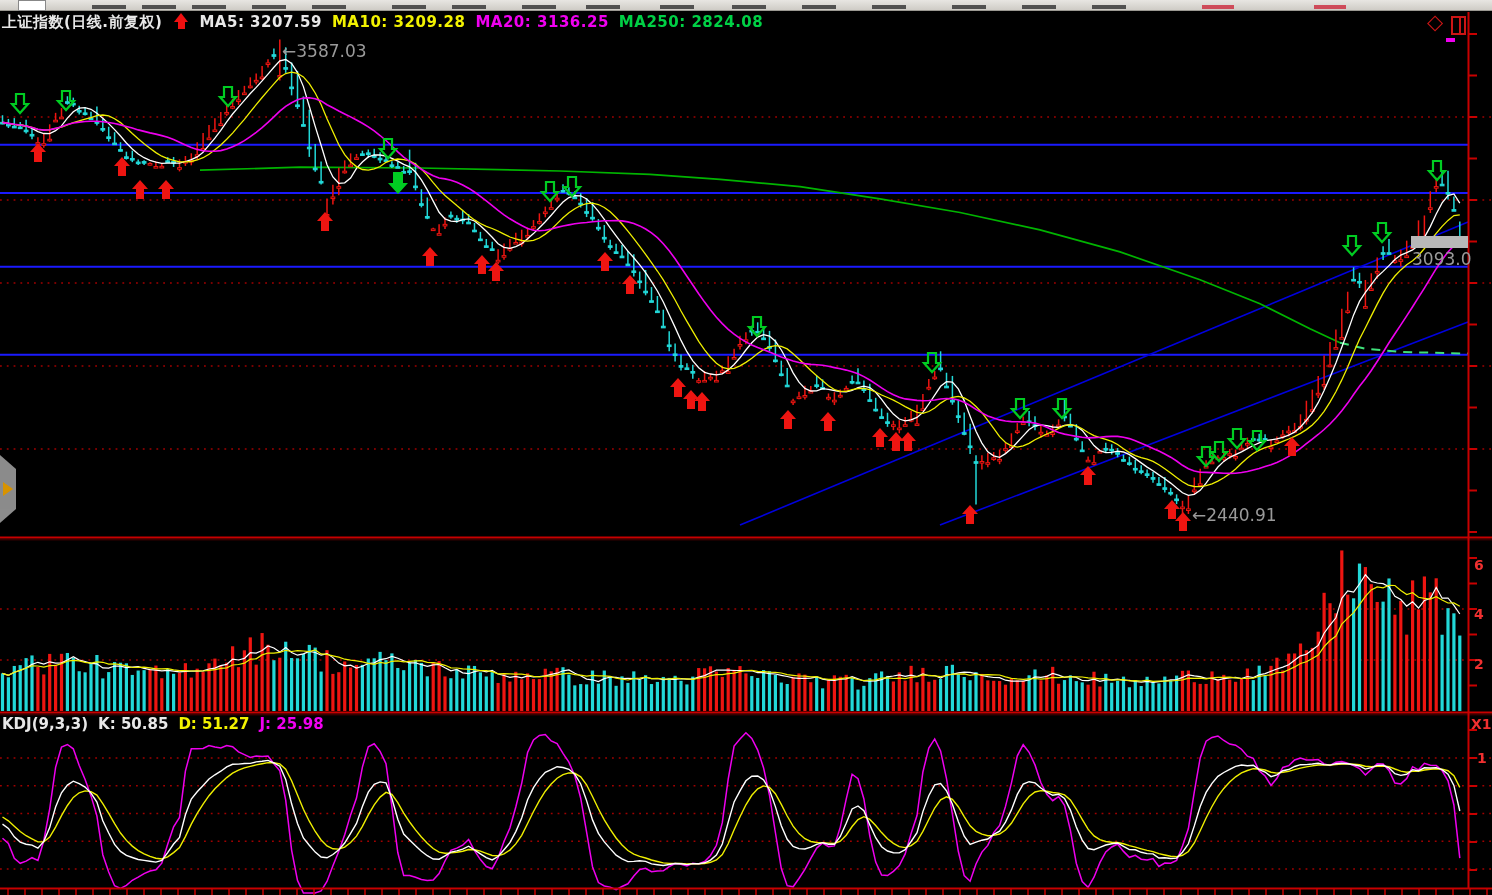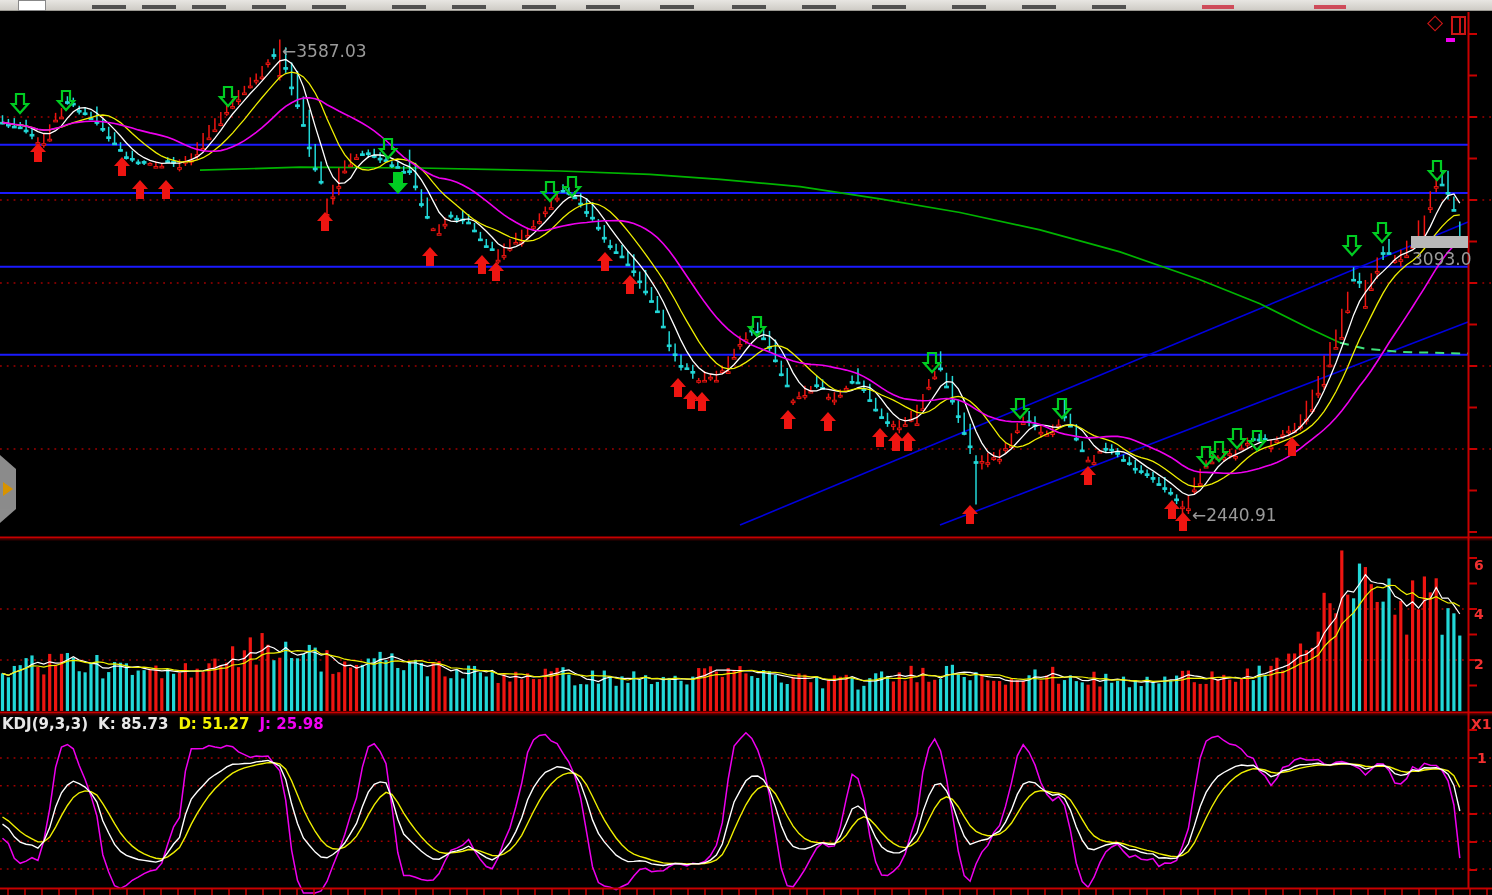--- a/index.html
+++ b/index.html
@@ -58,24 +58,27 @@
       <div class="frag" style="left: 732px; width: 34px;"></div>
       <div class="frag" style="left: 802px; width: 34px;"></div>
       <div class="frag" style="left: 872px; width: 34px;"></div>
       <div class="frag" style="left: 952px; width: 34px;"></div>
       <div class="frag" style="left: 1022px; width: 34px;"></div>
       <div class="frag" style="left: 1092px; width: 34px;"></div>
       <div class="frag red" style="left: 1202px; width: 32px;"></div>
       <div class="frag red" style="left: 1314px; width: 32px;"></div>
     </div>
 
+  <div class="hdr">
+    <span class="c-white">上证指数(日线.前复权)</span><span class="hdr-arrow"></span><span class="c-white">MA5: 3207.59</span><span class="c-yellow">MA10: 3209.28</span><span class="c-magenta">MA20: 3136.25</span><span class="c-green">MA250: 2824.08</span>
+  </div>
 
 
   <div class="kdj-hdr">
-    <span class="c-white">KDJ(9,3,3)</span><span class="c-white">K: 85.73</span><span class="c-yellow">D: 51.27</span><span class="c-magenta">J: 25.98</span>
+    <span class="c-white">KDJ(9,3,3)</span><span class="c-white">K: 50.85</span><span class="c-yellow">D: 51.27</span><span class="c-magenta">J: 25.98</span>
   </div>
 
   <svg id="paint" width="1492" height="895">
     <g id="gfx">
         <line x1="0" y1="117" x2="1492" y2="117" stroke="#a00000" stroke-width="1.3" stroke-dasharray="1.8 5"></line>
         <line x1="0" y1="200.00132802124833" x2="1492" y2="200.00132802124833" stroke="#a00000" stroke-width="1.3" stroke-dasharray="1.8 5"></line>
         <line x1="0" y1="283.00265604249665" x2="1492" y2="283.00265604249665" stroke="#a00000" stroke-width="1.3" stroke-dasharray="1.8 5"></line>
         <line x1="0" y1="366.003984063745" x2="1492" y2="366.003984063745" stroke="#a00000" stroke-width="1.3" stroke-dasharray="1.8 5"></line>
         <line x1="0" y1="449.0053120849933" x2="1492" y2="449.0053120849933" stroke="#a00000" stroke-width="1.3" stroke-dasharray="1.8 5"></line>
         <line x1="0" y1="609" x2="1468" y2="609" stroke="#a00000" stroke-width="1.3" stroke-dasharray="1.8 5"></line>

